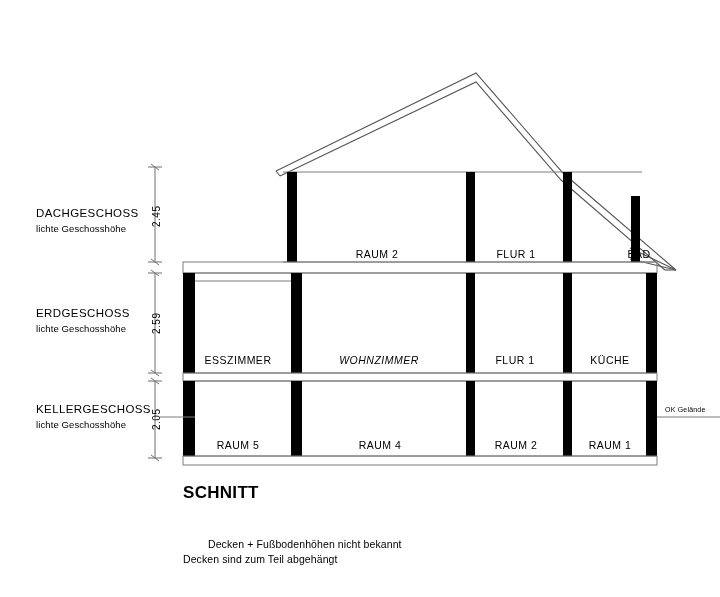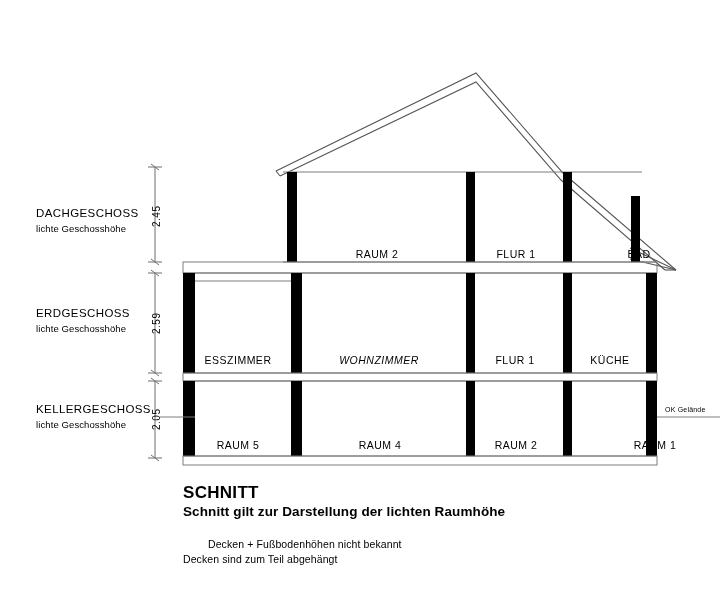--- a/index.html
+++ b/index.html
@@ -197,22 +197,21 @@
   <div class="txt room-label" style="left:590px; top:249px;margin-left:39px;">BAD</div>
 
   <div class="txt room-label" style="left:228px; top:355px;">ESSZIMMER</div>
   <div class="txt room-label" style="left:369px; top:355px;font-style:italic;">WOHNZIMMER</div>
   <div class="txt room-label" style="left:505px; top:355px;">FLUR 1</div>
   <div class="txt room-label" style="left:600px; top:355px;">KÜCHE</div>
 
   <div class="txt room-label" style="left:228px; top:440px;">RAUM 5</div>
   <div class="txt room-label" style="left:370px; top:440px;">RAUM 4</div>
   <div class="txt room-label" style="left:506px; top:440px;">RAUM 2</div>
-  <div class="txt room-label" style="left:600px; top:440px;margin-left:45px;">RAUM 1</div>
+  <div class="txt room-label" style="left:600px; top:440px;">RAUM 1</div>
 
   <div class="txt terrain-label" style="left:655px; top:406px;">OK Gelände</div>
 
   <div class="txt cap-title" style="left:173px; top:484px;">SCHNITT</div>
-  <div class="txt cap-sub" style="left:173px; top:505px;">Schnitt gilt zur Darstellung der lichten Raumhöhe</div>
   <div class="txt cap-note" style="left:173px; top:539px;margin-left:25px;">Decken + Fußbodenhöhen nicht bekannt</div>
   <div class="txt cap-note" style="left:173px; top:554px;">Decken sind zum Teil abgehängt</div>
 
 </div>
 
 </body></html>

